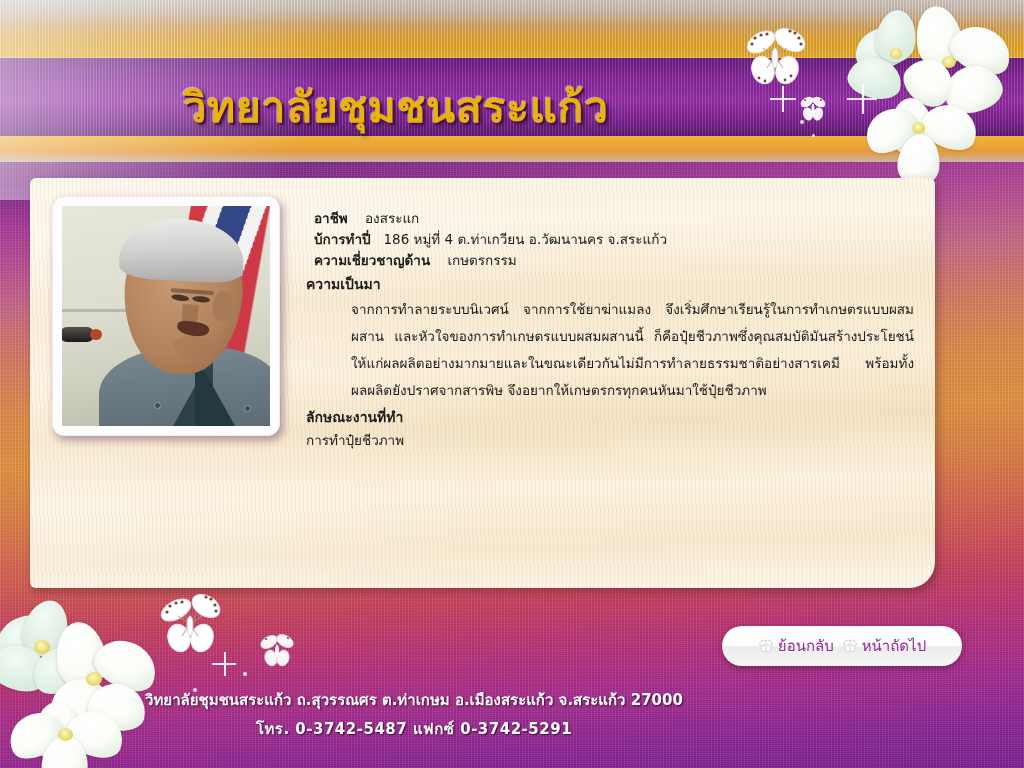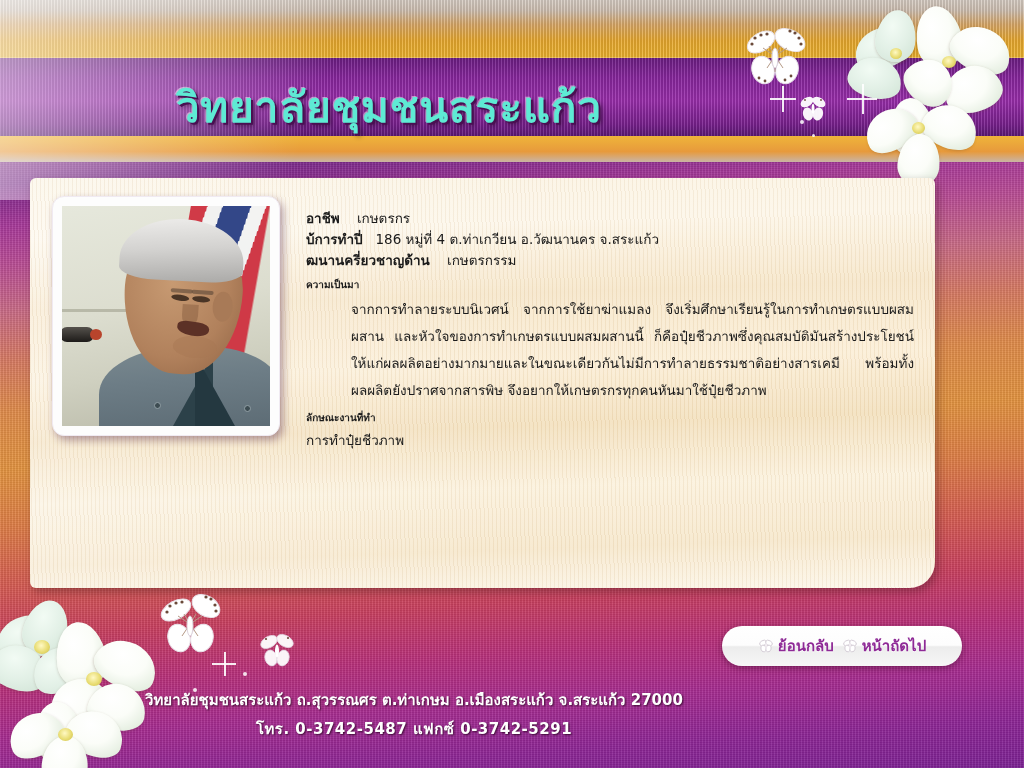--- a/index.html
+++ b/index.html
@@ -91,26 +91,26 @@
     background: linear-gradient(180deg, #efb43a 0%, #e79a3c 60%, #c9b4a6 100%);
   }
   .bg-sheen {
     position: absolute; left: 0; top: 0; width: 420px; height: 200px;
     background: linear-gradient(110deg, rgba(255,255,255,0.55), rgba(255,255,255,0) 72%);
   }
 
   
   .title {
     position: absolute;
-    left: 9px; top: 74px; width: 760px;
+    left: 16px; top: 74px; width: 760px;
     text-align: center;
     font-family: "DejaVu Sans", sans-serif;
     font-size: 42px;
     font-weight: bold;
-    color: #5eead4;
+    color: #eab308;
     letter-spacing: 1px;
     text-shadow:
       2px 2px 0 #4a0f52, 3px 3px 5px rgba(0,0,0,0.45),
       -1px -1px 0 rgba(255,255,255,0.5);
     white-space: nowrap;
   }
 
   
   .panel {
     position: absolute;
@@ -288,24 +288,24 @@
     left: 306px; top: 208px;
     width: 608px;
     font-family: "DejaVu Sans", sans-serif;
     color: #1b1b1b;
   }
   .name {
     font-size: 17px; font-weight: bold; letter-spacing: 0.5px;
     margin-bottom: 8px;
   }
   .row { font-size: 13.5px; line-height: 21px; white-space: nowrap; }
-  .row .lbl { font-weight: bold; }
+  .row .lbl { font-weight: bold; margin-left: 8px; }
   .row .val { font-weight: normal; }
   .sec-head {
-    font-size: 10px; font-weight: bold; margin-top: 3px; line-height: 21px;
+    font-size: 14px; font-weight: bold; margin-top: 3px; line-height: 21px;
   }
   .para {
     font-size: 13.5px; line-height: 27px; font-weight: normal;
     text-align: justify; text-justify: inter-word;
     margin-top: 1px;
     margin-left: 45px;
   }
   .sub { font-size: 13.5px; line-height: 24px; }
 
   
@@ -315,21 +315,21 @@
     width: 240px; height: 40px;
     border-radius: 20px;
     background: linear-gradient(180deg, #ffffff 0%, #fdfdfd 48%, #ececec 52%, #f7f7f7 100%);
     box-shadow: 0 2px 6px rgba(60,10,40,0.45);
     display: flex; align-items: center; justify-content: center;
     gap: 8px;
   }
   .navbtn {
     display: flex; align-items: center; gap: 4px;
     font-family: "DejaVu Sans", sans-serif;
-    font-size: 15px; font-weight: bold;
+    font-size: 15px; font-weight: normal;
     color: #8e2a96;
     cursor: pointer;
     text-shadow: 0 1px 0 rgba(255,255,255,0.9);
     text-align: right;
   }
   .bf-small {
     width: 16px; height: 14px;
     position: relative; flex: 0 0 auto;
   }
 
@@ -494,31 +494,31 @@
       </div>
       <div class="ph-hair"></div>
     </div>
   </div>
 
   <div class="textblock">
 
     <div class="row">
       <span class="lbl">อาชีพ</span>
       <span>&nbsp;&nbsp;</span>
-      <span class="val">เกษตรกร</span>
+      <span class="val">องสระแก</span>
     </div>
 
     <div class="row">
       <span class="lbl">บ้การทำปี่</span>
       <span>&nbsp;</span>
       <span class="val">186    หมู่ที่ 4    ต.ท่าเกวียน    อ.วัฒนานคร    จ.สระแก้ว</span>
     </div>
 
     <div class="row">
-      <span class="lbl">ฒนานครี่ยวชาญด้าน</span>
+      <span class="lbl">ความเชี่ยวชาญด้าน</span>
       <span>&nbsp;&nbsp;</span>
       <span class="val">เกษตรกรรม</span>
     </div>
 
     <div class="sec-head">ความเป็นมา</div>
     <div class="para">จากการทำลายระบบนิเวศน์  จากการใช้ยาฆ่าแมลง  จึงเริ่มศึกษาเรียนรู้ในการทำเกษตรแบบผสมผสาน  และหัวใจของการทำเกษตรแบบผสมผสานนี้  ก็คือปุ๋ยชีวภาพซึ่งคุณสมบัติมันสร้างประโยชน์ให้แก่ผลผลิตอย่างมากมายและในขณะเดียวกันไม่มีการทำลายธรรมชาติอย่างสารเคมี  พร้อมทั้งผลผลิตยังปราศจากสารพิษ  จึงอยากให้เกษตรกรทุกคนหันมาใช้ปุ๋ยชีวภาพ</div>
 
     <div class="sec-head">ลักษณะงานที่ทำ</div>
     <div class="sub">การทำปุ๋ยชีวภาพ</div>
   </div>

